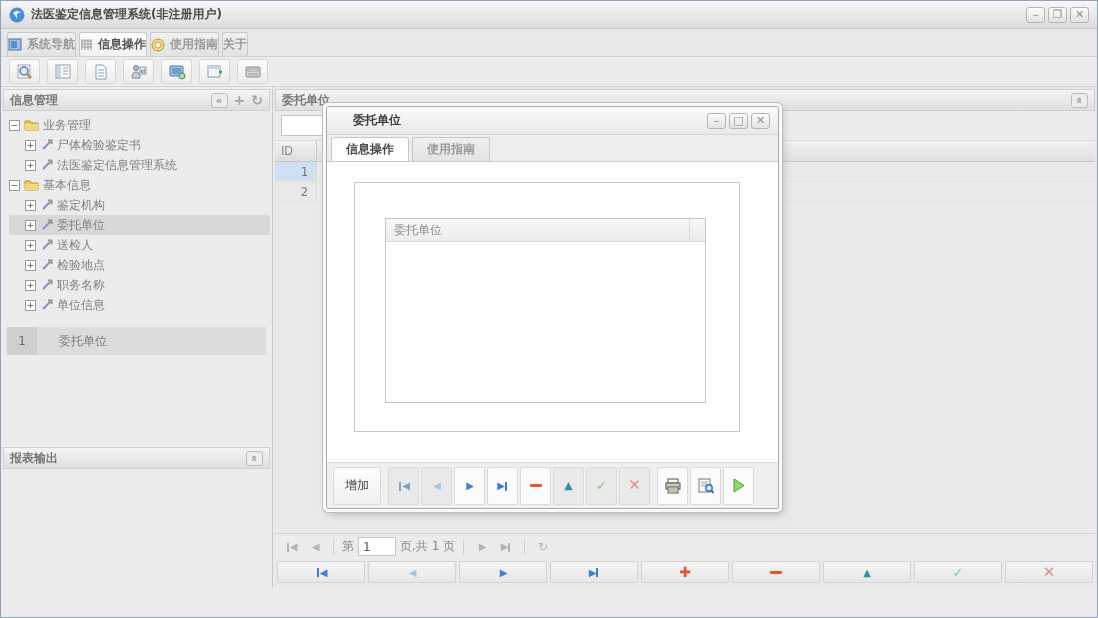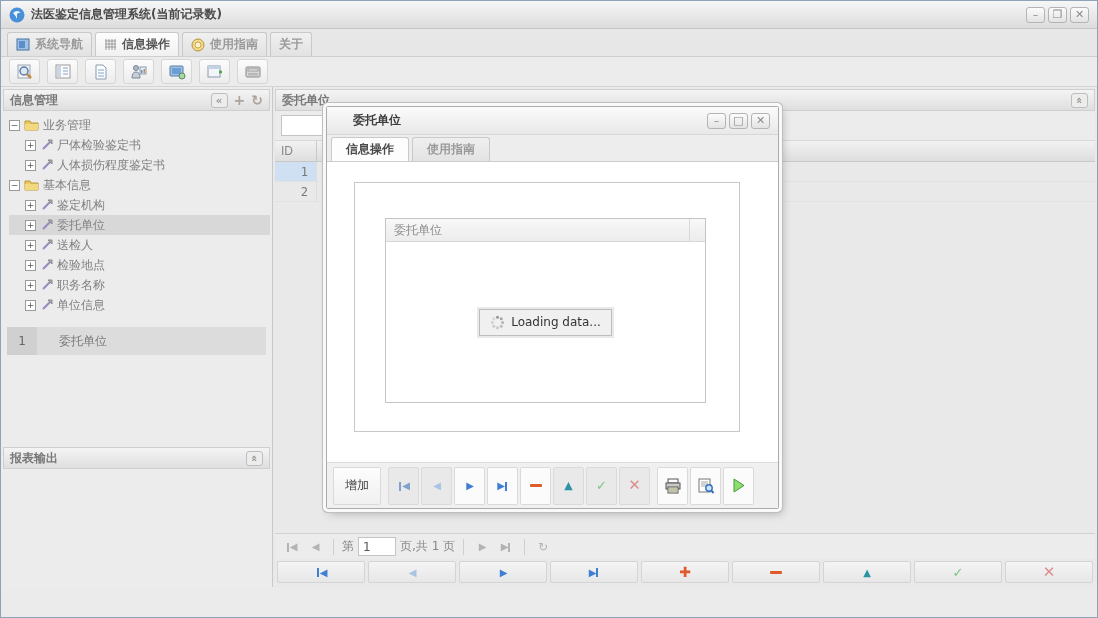--- a/index.html
+++ b/index.html
@@ -14,21 +14,21 @@
               background:linear-gradient(#f7f7f7,#dcdcdc); border-bottom:1px solid #c6c6c6;
               display:flex; align-items:center; padding:0 8px; }
   .titlebar .title { font-weight:bold; color:#4a4a4a; margin-left:6px; flex:1; }
   .winbtn { width:19px; height:16px; margin-left:3px; border:1px solid #b4b4b4; border-radius:3px;
             background:linear-gradient(#fcfcfc,#e3e3e3); color:#8a8a8a; font-size:11px;
             display:flex; align-items:center; justify-content:center; line-height:1; cursor:default; }
 
   
   .tabbar { position:absolute; left:0; top:28px; right:0; height:28px; background:#e7e7e7;
             border-bottom:1px solid #cfcfcf; display:flex; align-items:flex-end; padding:0 6px; }
-  .tab { display:flex; align-items:center; gap:5px; height:24px; padding:0 8px; margin-right:3px;
+  .tab { display:flex; align-items:center; gap:5px; height:24px; padding:0 0; margin-right:3px;
          border:1px solid #c9c9c9; border-bottom:none; border-radius:3px 3px 0 0;
          background:linear-gradient(#f0f0f0,#e2e2e2); color:#9a9a9a; font-weight:bold; }
   .tab.active { background:linear-gradient(#fdfdfd,#f1f1f1); color:#555; }
 
   
   .icon-toolbar { position:absolute; left:0; top:56px; right:0; height:30px; background:#ececec;
                   border-bottom:1px solid #d4d4d4; display:flex; align-items:center; padding:0 8px; gap:7px; }
   .tool-btn { width:31px; height:25px; border:1px solid #d6d6d6; border-radius:3px;
               background:linear-gradient(#fcfcfc,#ececec); display:flex; align-items:center; justify-content:center; }
 
@@ -141,21 +141,21 @@
 </head>
 <body>
 
 <div class="app">
 
   <div class="titlebar">
     <svg width="16" height="16" viewBox="0 0 16 16">
       <circle cx="8" cy="8" r="7.5" fill="#4a90d9"></circle>
       <path d="M4 6 Q8 2 12 6 Q10 5 8 7 L8 12 Q7 9 4 6Z" fill="#fff" opacity="0.9"></path>
     </svg>
-    <span class="title">法医鉴定信息管理系统(当前记录数)</span>
+    <span class="title">法医鉴定信息管理系统(非注册用户)</span>
     <div class="winbtn">–</div>
     <div class="winbtn">❐</div>
     <div class="winbtn">✕</div>
   </div>
 
   <div class="tabbar">
     <div class="tab">
       <svg width="14" height="13" viewBox="0 0 14 13">
         <rect x="1" y="1" width="12" height="11" fill="#9fc2e6" stroke="#48729e"></rect>
         <rect x="3" y="3" width="6" height="7" fill="#5b8fc9"></rect>
@@ -276,21 +276,21 @@
             <path d="M8 1 L12 1 L12 5 Z" fill="#b0b0b0" stroke="#888"></path>
           </svg>
           <span>尸体检验鉴定书</span>
         </div>
         <div class="trow child">
           <span class="expbox">+</span>
           <svg width="13" height="13" viewBox="0 0 13 13">
             <line x1="3" y1="10" x2="10" y2="3" stroke="#9a8ac0" stroke-width="2"></line>
             <path d="M8 1 L12 1 L12 5 Z" fill="#b0b0b0" stroke="#888"></path>
           </svg>
-          <span>人体损伤程度鉴定书</span>
+          <span>法医鉴定信息管理系统</span>
         </div>
         <div class="trow">
           <span class="expbox">−</span>
           <svg width="15" height="12" viewBox="0 0 15 12">
             <path d="M1 3 L1 11 L14 11 L14 4 L7 4 L6 2 L1 2 Z" fill="#ecc95e" stroke="#b89838"></path>
             <rect x="1" y="5" width="13" height="6" fill="#f2d87e"></rect>
           </svg>
           <span>基本信息</span>
         </div>
         <div class="trow child">
@@ -450,37 +450,20 @@
     <div class="dlg-tabs">
       <div class="dlg-tab active">信息操作</div>
       <div class="dlg-tab">使用指南</div>
     </div>
     <div class="dlg-body">
       <div class="outer-box">
         <div class="inner-grid">
           <div class="inner-grid-hd">
             <div class="name">委托单位</div>
             <div class="tail"></div>
-          </div>
-          <div class="inner-grid-body">
-            <div class="loading-box">
-              <svg width="15" height="15" viewBox="0 0 16 16">
-                <g fill="#8a8a8a">
-                  <circle cx="8" cy="2.5" r="1.6" opacity="0.9"></circle>
-                    <circle cx="12" cy="4" r="1.6" opacity="0.75"></circle>
-                  <circle cx="13.5" cy="8" r="1.6" opacity="0.6"></circle>
-                    <circle cx="12" cy="12" r="1.6" opacity="0.5"></circle>
-                  <circle cx="8" cy="13.5" r="1.6" opacity="0.4"></circle>
-                    <circle cx="4" cy="12" r="1.6" opacity="0.35"></circle>
-                  <circle cx="2.5" cy="8" r="1.6" opacity="0.3"></circle>
-                    <circle cx="4" cy="4" r="1.6" opacity="0.25"></circle>
-                </g>
-              </svg>
-              <span>Loading data...</span>
-            </div>
           </div>
         </div>
       </div>
     </div>
     <div class="dlg-footer">
       <div class="d-btn add">增加</div>
       <div class="d-btn shade gap">
           <span class="nav-ic" style="color:#7fa3cc"><span class="vbar"></span>◀</span>
         </div>
       <div class="d-btn shade">

